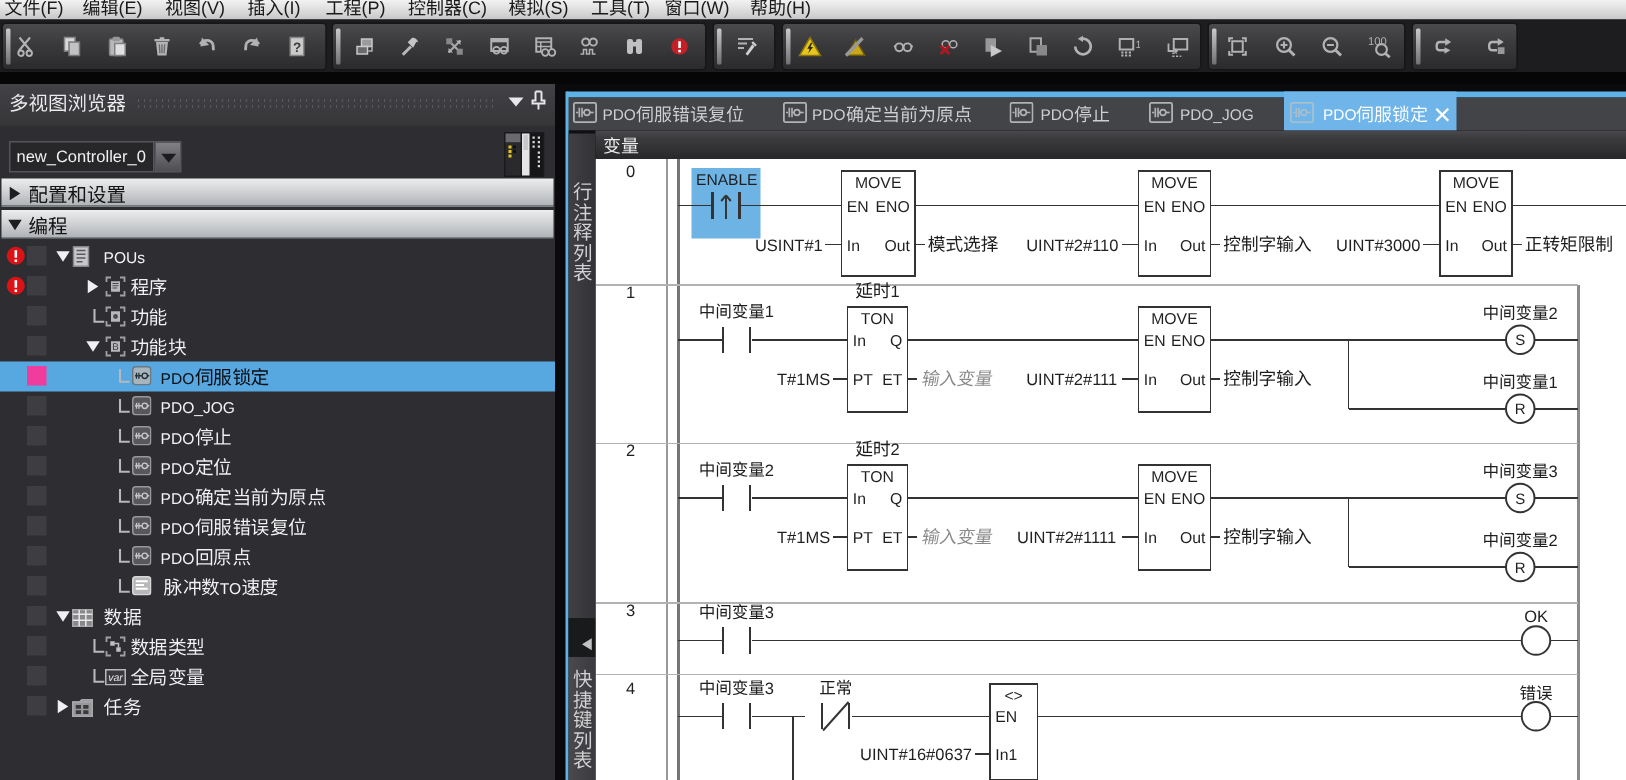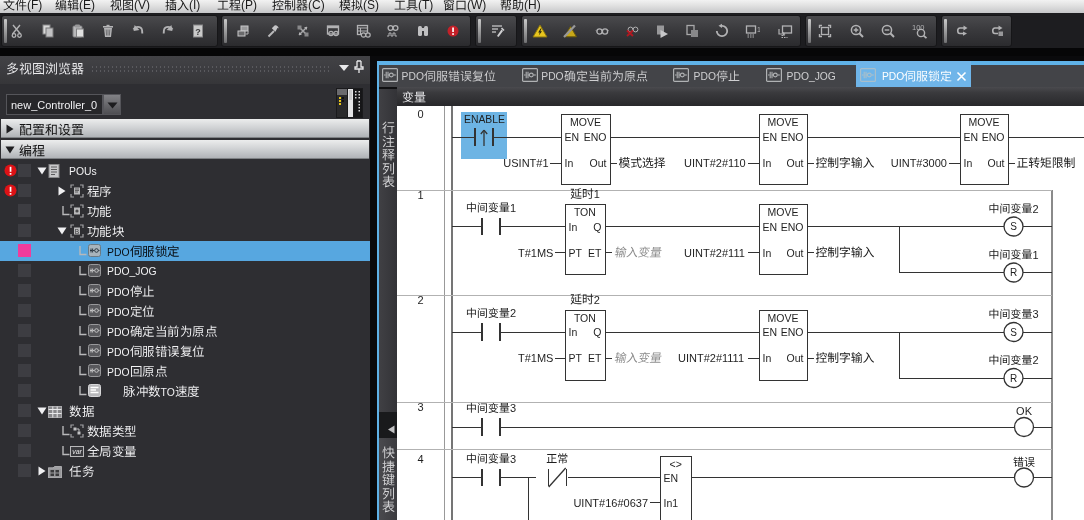--- a/index.html
+++ b/index.html
@@ -580,21 +580,21 @@
       <use href="#u70b9"></use>
     </svg></div>
 <div class="ab" style="left:18px;top:384px;width:13px;height:13px;background:#3d3d42"></div>
 <svg class="ab" style="left:78.5px;top:386px" width="8" height="10" viewBox="0 0 8 10">
     <path d="M1 0 V8.5 H7.5" stroke="#b8b8ba" stroke-width="1.4" fill="none"></path>
   </svg>
 <svg class="ab" style="left:88px;top:384px" width="13" height="13" viewBox="0 0 13 13">
     <rect x="0.5" y="0.5" width="12" height="12" rx="2" fill="#b8b8bb" stroke="#d8d8da"></rect>
     <path d="M2.5 3.5 H10.5 M2.5 6 H8 M2.5 8.5 H10.5" stroke="#fff" stroke-width="1.4"></path>
   </svg>
-<div class="ab" style="left:123px;top:385px;font-size:12.5px;color:#f2f2f4;line-height:13px"><svg class="k" viewBox="0 -880 1000 1000">
+<div class="ab" style="left:109px;top:385px;font-size:12.5px;color:#f2f2f4;line-height:13px"><svg class="k" viewBox="0 -880 1000 1000">
       <use href="#u8109"></use>
     </svg><svg class="k" viewBox="0 -880 1000 1000">
       <use href="#u51b2"></use>
     </svg><svg class="k" viewBox="0 -880 1000 1000">
       <use href="#u6570"></use>
     </svg><span style="font-size:10.4px">TO</span><svg class="k" viewBox="0 -880 1000 1000">
       <use href="#u901f"></use>
     </svg><svg class="k" viewBox="0 -880 1000 1000">
       <use href="#u5ea6"></use>
     </svg></div>

